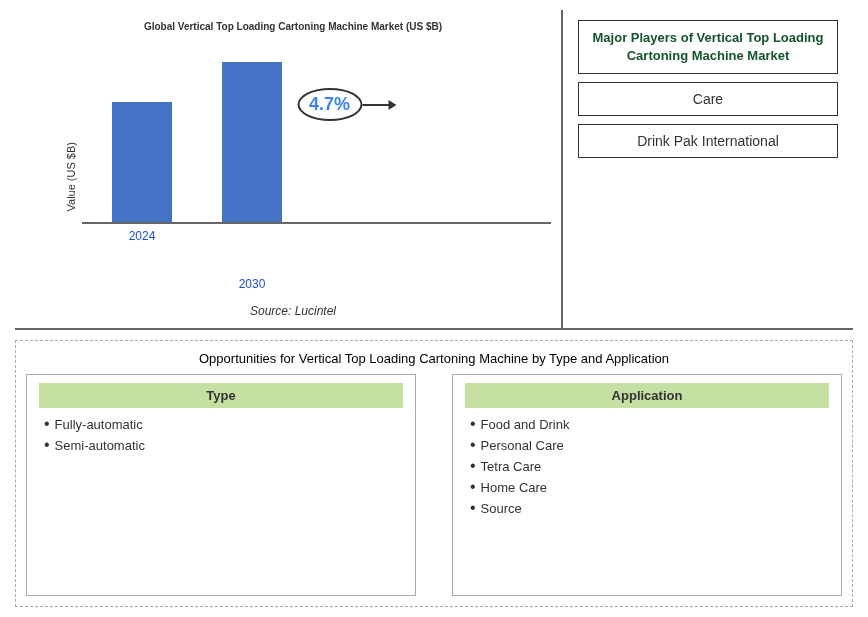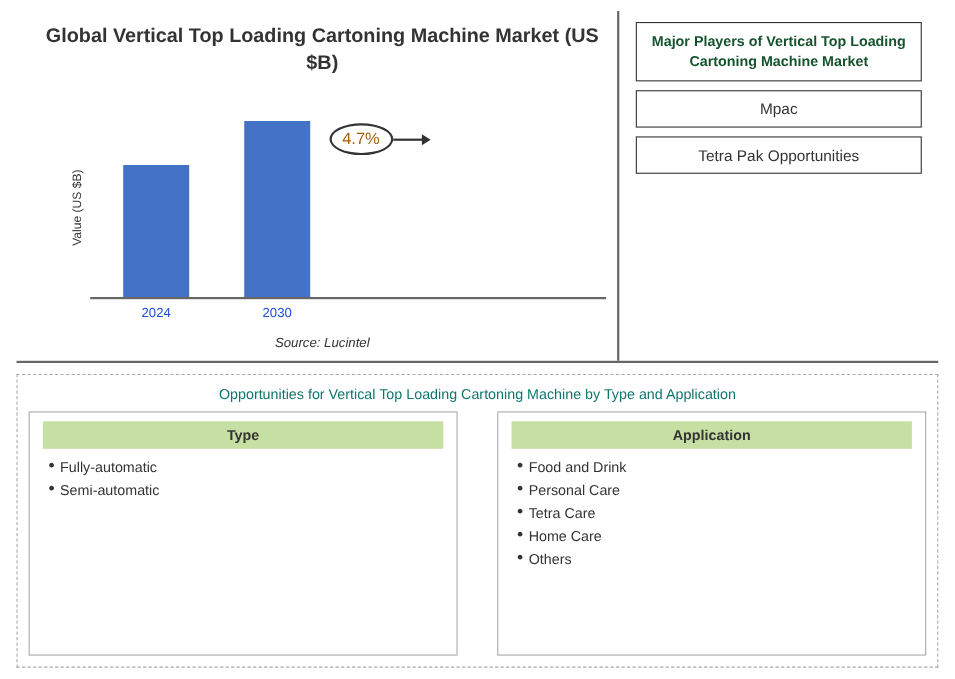--- a/index.html
+++ b/index.html
@@ -33,24 +33,24 @@
       padding: 10px 10px 10px 20px;
       display: flex;
       flex-direction: column;
       align-items: center;
       border-right: 2px solid #666;
       position: relative;
     }
 
     .chart-title {
       text-align: center;
-      font-size: 18px;
+      font-size: 10px;
       font-weight: bold;
       color: #333;
-      margin-bottom: 12px;
+      margin-bottom: 24px;
       line-height: 1.4;
     }
 
     .chart-wrapper {
       display: flex;
       flex-direction: row;
       align-items: flex-end;
       width: 100%;
       flex: 1;
       padding-left: 30px;
@@ -110,23 +110,23 @@
       position: absolute;
       top: 30px;
       left: 50%;
       transform: translateX(-30%);
     }
 
     .annotation-oval {
       border: 2px solid #333;
       border-radius: 50%;
       padding: 4px 10px;
-      font-size: 15px;
-      font-weight: normal;
-      color: #a16207;
+      font-size: 18px;
+      font-weight: bold;
+      color: #3b82f6;
       background: #fff;
       white-space: nowrap;
       position: relative;
     }
 
     .annotation-oval::after {
       content: '';
       position: absolute;
       right: -30px;
       top: 50%;
@@ -187,21 +187,21 @@
       padding: 10px 10px;
       border: 1.5px dashed #aaa;
       margin-top: 10px;
       display: flex;
       flex-direction: column;
       gap: 8px;
     }
 
     .opportunities-title {
       font-size: 13px;
-      color: #0f766e;
+      color: #000000;
       text-align: center;
       font-weight: normal;
     }
 
     .bottom-columns {
       display: flex;
       gap: 36px;
       flex: 1;
     }
 
@@ -270,32 +270,32 @@
               </div>
             </div>
 
             <div class="bar-group">
               <div class="bar" style="height:160px;"></div>
             </div>
           </div>
           <div class="x-axis-line"></div>
           <div style="display:flex; flex-direction:row; gap:50px; padding:5px 30px;">
             <div class="bar-label" style="width:60px; text-align:center;">2024</div>
-            <div class="bar-label" style="width:60px; text-align:center;">2030</div>
+            <div class="bar-label" style="width:60px; text-align:center;margin-top:48px;">2030</div>
           </div>
         </div>
       </div>
 
       <div class="source-label">Source: Lucintel</div>
     </div>
 
     <div class="players-area">
       <div class="players-title-box">Major Players of Vertical Top Loading Cartoning Machine Market</div>
-      <div class="player-box">Mpac</div>
-      <div class="player-box">Tetra Pak Opportunities</div>
+      <div class="player-box">Care</div>
+      <div class="player-box">Drink Pak International</div>
     </div>
 
   </div>
 
   <div class="bottom-section">
     <div class="opportunities-title">Opportunities for Vertical Top Loading Cartoning Machine by Type and Application</div>
 
     <div class="bottom-columns">
 
       <div class="bottom-col">
@@ -326,21 +326,21 @@
           <div class="col-item">
             <span class="bullet">•</span>
             <span>Tetra Care</span>
           </div>
           <div class="col-item">
             <span class="bullet">•</span>
             <span>Home Care</span>
           </div>
           <div class="col-item">
             <span class="bullet">•</span>
-            <span>Others</span>
+            <span>Source</span>
           </div>
         </div>
       </div>
 
     </div>
   </div>
 
 </div>
 
 </body></html>

